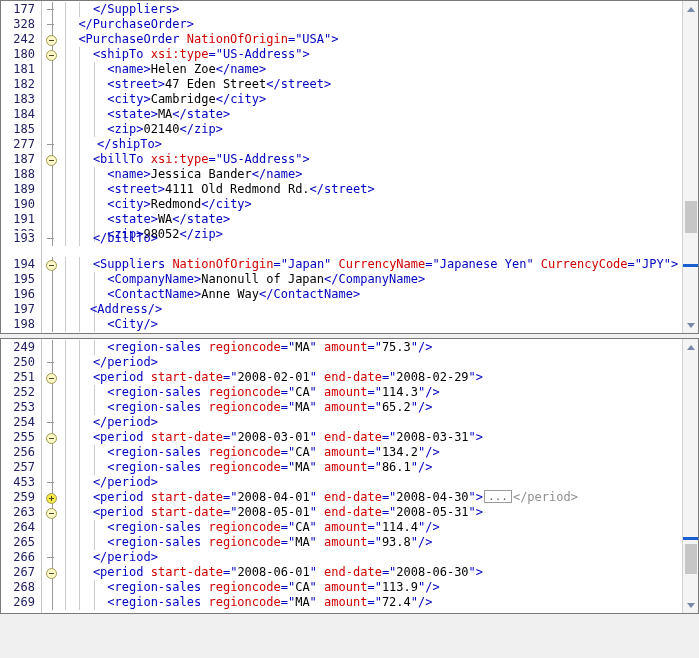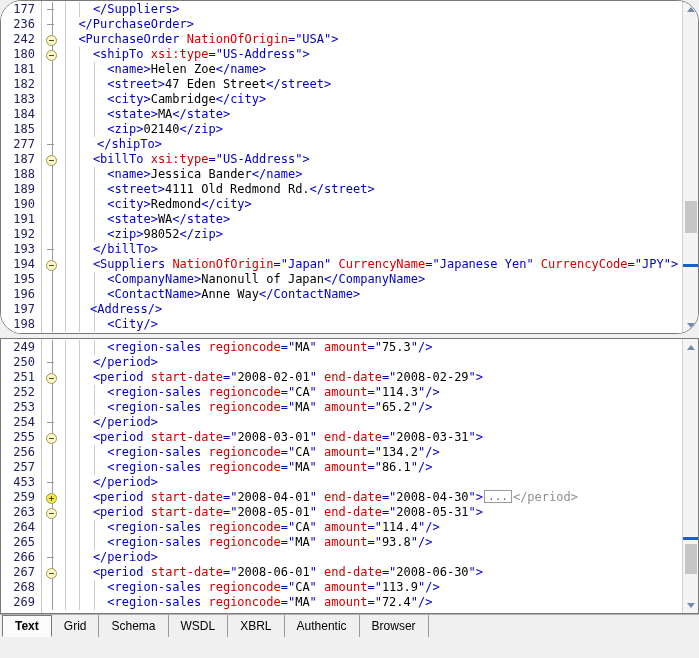--- a/index.html
+++ b/index.html
@@ -6,21 +6,21 @@
   body{
     width:699px;height:658px;
     background:#ffffff;
     font-family:"DejaVu Sans Mono", monospace;
     overflow:hidden;
   }
   #app{position:relative;width:699px;height:658px;display:flex;flex-direction:column;background:#f0f0f0;}
 
   
   .pane{position:relative;background:#ffffff;border:1px solid #7a7a7a;box-sizing:border-box;overflow:hidden;}
-  .pane.top{height:334px;border-radius:22px;}
+  .pane.top{height:334px;}
   .pane.bottom{height:276px;}
   .splitter{height:4px;background:#f0f0f0;flex:0 0 auto;}
 
   .pane-inner{position:absolute;left:0;top:0;right:16px;bottom:0;overflow:hidden;background:#fff;}
 
   .code-rows{position:absolute;left:0;top:1px;right:0;}
 
   .row{height:15px;line-height:15px;white-space:pre;position:relative;font-size:12px;}
 
   .gutter{
@@ -138,36 +138,36 @@
 <body>
 
 <div id="app">
 
   <div class="pane top">
     <div class="pane-inner">
       <div class="gutter-bg"></div>
       <div class="fold-bg"></div>
       <div class="code-rows" id="rows-top">
           <div class="row" style="top:0px;position:absolute;left:0;right:0;"><div class="gutter">177</div><div class="foldcol"><div class="fold-line"></div><div class="fold-tick"></div></div><div class="ind" style="left:64.0px;"></div><div class="ind" style="left:78.4px;"></div><div class="code" style="left:91.9px;"><span class="t">&lt;/Suppliers&gt;</span></div></div>
-          <div class="row" style="top:15px;position:absolute;left:0;right:0;"><div class="gutter">236</div><div class="foldcol"><div class="fold-line"></div><div class="fold-tick"></div></div><div class="ind" style="left:64.0px;"></div><div class="code" style="left:77.4px;"><span class="t">&lt;/PurchaseOrder&gt;</span></div></div>
+          <div class="row" style="top:15px;position:absolute;left:0;right:0;"><div class="gutter">328</div><div class="foldcol"><div class="fold-line"></div><div class="fold-tick"></div></div><div class="ind" style="left:64.0px;"></div><div class="code" style="left:77.4px;"><span class="t">&lt;/PurchaseOrder&gt;</span></div></div>
           <div class="row" style="top:30px;position:absolute;left:0;right:0;"><div class="gutter">242</div><div class="foldcol"><div class="fold-line"></div><div class="fold-box"></div></div><div class="ind" style="left:64.0px;"></div><div class="code" style="left:77.4px;"><span class="t">&lt;PurchaseOrder </span><span class="a">NationOfOrigin</span><span class="t">="USA"&gt;</span></div></div>
           <div class="row" style="top:45px;position:absolute;left:0;right:0;"><div class="gutter">180</div><div class="foldcol"><div class="fold-line"></div><div class="fold-box"></div></div><div class="ind" style="left:64.0px;"></div><div class="ind" style="left:78.4px;"></div><div class="code" style="left:91.9px;"><span class="t">&lt;shipTo </span><span class="a">xsi:type</span><span class="t">="US-Address"&gt;</span></div></div>
           <div class="row" style="top:60px;position:absolute;left:0;right:0;"><div class="gutter">181</div><div class="foldcol"><div class="fold-line"></div></div><div class="ind" style="left:64.0px;"></div><div class="ind" style="left:78.4px;"></div><div class="ind" style="left:92.9px;"></div><div class="code" style="left:106.3px;"><span class="t">&lt;name&gt;</span><span class="x">Helen Zoe</span><span class="t">&lt;/name&gt;</span></div></div>
           <div class="row" style="top:75px;position:absolute;left:0;right:0;"><div class="gutter">182</div><div class="foldcol"><div class="fold-line"></div></div><div class="ind" style="left:64.0px;"></div><div class="ind" style="left:78.4px;"></div><div class="ind" style="left:92.9px;"></div><div class="code" style="left:106.3px;"><span class="t">&lt;street&gt;</span><span class="x">47 Eden Street</span><span class="t">&lt;/street&gt;</span></div></div>
           <div class="row" style="top:90px;position:absolute;left:0;right:0;"><div class="gutter">183</div><div class="foldcol"><div class="fold-line"></div></div><div class="ind" style="left:64.0px;"></div><div class="ind" style="left:78.4px;"></div><div class="ind" style="left:92.9px;"></div><div class="code" style="left:106.3px;"><span class="t">&lt;city&gt;</span><span class="x">Cambridge</span><span class="t">&lt;/city&gt;</span></div></div>
           <div class="row" style="top:105px;position:absolute;left:0;right:0;"><div class="gutter">184</div><div class="foldcol"><div class="fold-line"></div></div><div class="ind" style="left:64.0px;"></div><div class="ind" style="left:78.4px;"></div><div class="ind" style="left:92.9px;"></div><div class="code" style="left:106.3px;"><span class="t">&lt;state&gt;</span><span class="x">MA</span><span class="t">&lt;/state&gt;</span></div></div>
           <div class="row" style="top:120px;position:absolute;left:0;right:0;"><div class="gutter">185</div><div class="foldcol"><div class="fold-line"></div></div><div class="ind" style="left:64.0px;"></div><div class="ind" style="left:78.4px;"></div><div class="ind" style="left:92.9px;"></div><div class="code" style="left:106.3px;"><span class="t">&lt;zip&gt;</span><span class="x">02140</span><span class="t">&lt;/zip&gt;</span></div></div>
           <div class="row" style="top:135px;position:absolute;left:0;right:0;"><div class="gutter">277</div><div class="foldcol"><div class="fold-line"></div><div class="fold-tick"></div></div><div class="ind" style="left:64.0px;"></div><div class="ind" style="left:78.4px;"></div><div class="code" style="left:96px;"><span class="t">&lt;/shipTo&gt;</span></div></div>
           <div class="row" style="top:150px;position:absolute;left:0;right:0;"><div class="gutter">187</div><div class="foldcol"><div class="fold-line"></div><div class="fold-box"></div></div><div class="ind" style="left:64.0px;"></div><div class="ind" style="left:78.4px;"></div><div class="code" style="left:91.9px;"><span class="t">&lt;billTo </span><span class="a">xsi:type</span><span class="t">="US-Address"&gt;</span></div></div>
           <div class="row" style="top:165px;position:absolute;left:0;right:0;"><div class="gutter">188</div><div class="foldcol"><div class="fold-line"></div></div><div class="ind" style="left:64.0px;"></div><div class="ind" style="left:78.4px;"></div><div class="ind" style="left:92.9px;"></div><div class="code" style="left:106.3px;"><span class="t">&lt;name&gt;</span><span class="x">Jessica Bander</span><span class="t">&lt;/name&gt;</span></div></div>
           <div class="row" style="top:180px;position:absolute;left:0;right:0;"><div class="gutter">189</div><div class="foldcol"><div class="fold-line"></div></div><div class="ind" style="left:64.0px;"></div><div class="ind" style="left:78.4px;"></div><div class="ind" style="left:92.9px;"></div><div class="code" style="left:106.3px;"><span class="t">&lt;street&gt;</span><span class="x">4111 Old Redmond Rd.</span><span class="t">&lt;/street&gt;</span></div></div>
           <div class="row" style="top:195px;position:absolute;left:0;right:0;"><div class="gutter">190</div><div class="foldcol"><div class="fold-line"></div></div><div class="ind" style="left:64.0px;"></div><div class="ind" style="left:78.4px;"></div><div class="ind" style="left:92.9px;"></div><div class="code" style="left:106.3px;"><span class="t">&lt;city&gt;</span><span class="x">Redmond</span><span class="t">&lt;/city&gt;</span></div></div>
           <div class="row" style="top:210px;position:absolute;left:0;right:0;"><div class="gutter">191</div><div class="foldcol"><div class="fold-line"></div></div><div class="ind" style="left:64.0px;"></div><div class="ind" style="left:78.4px;"></div><div class="ind" style="left:92.9px;"></div><div class="code" style="left:106.3px;"><span class="t">&lt;state&gt;</span><span class="x">WA</span><span class="t">&lt;/state&gt;</span></div></div>
           <div class="row" style="top:225px;position:absolute;left:0;right:0;"><div class="gutter">192</div><div class="foldcol"><div class="fold-line"></div></div><div class="ind" style="left:64.0px;"></div><div class="ind" style="left:78.4px;"></div><div class="ind" style="left:92.9px;"></div><div class="code" style="left:106.3px;"><span class="t">&lt;zip&gt;</span><span class="x">98052</span><span class="t">&lt;/zip&gt;</span></div></div>
-          <div class="row" style="top:240px;position:absolute;left:0;right:0;"><div class="gutter">193</div><div class="foldcol"><div class="fold-line"></div><div class="fold-tick"></div></div><div class="ind" style="left:64.0px;"></div><div class="ind" style="left:78.4px;"></div><div class="code" style="left:91.9px;"><span class="t">&lt;/billTo&gt;</span></div></div>
+          <div class="row" style="top:229px;position:absolute;left:0;right:0;"><div class="gutter">193</div><div class="foldcol"><div class="fold-line"></div><div class="fold-tick"></div></div><div class="ind" style="left:64.0px;"></div><div class="ind" style="left:78.4px;"></div><div class="code" style="left:91.9px;"><span class="t">&lt;/billTo&gt;</span></div></div>
           <div class="row" style="top:255px;position:absolute;left:0;right:0;"><div class="gutter">194</div><div class="foldcol"><div class="fold-line"></div><div class="fold-box"></div></div><div class="ind" style="left:64.0px;"></div><div class="ind" style="left:78.4px;"></div><div class="code" style="left:91.9px;"><span class="t">&lt;Suppliers </span><span class="a">NationOfOrigin</span><span class="t">="Japan" </span><span class="a">CurrencyName</span><span class="t">="Japanese Yen" </span><span class="a">CurrencyCode</span><span class="t">="JPY"&gt;</span></div></div>
           <div class="row" style="top:270px;position:absolute;left:0;right:0;"><div class="gutter">195</div><div class="foldcol"><div class="fold-line"></div></div><div class="ind" style="left:64.0px;"></div><div class="ind" style="left:78.4px;"></div><div class="ind" style="left:92.9px;"></div><div class="code" style="left:106.3px;"><span class="t">&lt;CompanyName&gt;</span><span class="x">Nanonull of Japan</span><span class="t">&lt;/CompanyName&gt;</span></div></div>
           <div class="row" style="top:285px;position:absolute;left:0;right:0;"><div class="gutter">196</div><div class="foldcol"><div class="fold-line"></div></div><div class="ind" style="left:64.0px;"></div><div class="ind" style="left:78.4px;"></div><div class="ind" style="left:92.9px;"></div><div class="code" style="left:106.3px;"><span class="t">&lt;ContactName&gt;</span><span class="x">Anne Way</span><span class="t">&lt;/ContactName&gt;</span></div></div>
           <div class="row" style="top:300px;position:absolute;left:0;right:0;"><div class="gutter">197</div><div class="foldcol"><div class="fold-line"></div></div><div class="ind" style="left:64.0px;"></div><div class="ind" style="left:78.4px;"></div><div class="ind" style="left:92.9px;"></div><div class="code" style="left:89px;"><span class="t">&lt;Address/&gt;</span></div></div>
           <div class="row" style="top:315px;position:absolute;left:0;right:0;"><div class="gutter">198</div><div class="foldcol"><div class="fold-line"></div></div><div class="ind" style="left:64.0px;"></div><div class="ind" style="left:78.4px;"></div><div class="ind" style="left:92.9px;"></div><div class="code" style="left:106.3px;"><span class="t">&lt;City/&gt;</span></div></div>
         </div>
     </div>
     <div class="vscroll">
       <div class="sb-arrow up">
         <div class="tri up"></div>
@@ -212,39 +212,15 @@
         <div class="tri up"></div>
       </div>
       <div class="sb-arrow down">
         <div class="tri down"></div>
       </div>
       <div class="sb-thumb" id="thumb-bottom" style="top: 205px; height: 30px;"></div>
       <div class="sb-marker" id="marker-bottom" style="top: 198px;"></div>
     </div>
   </div>
 
-  <div class="viewtabs" id="viewtabs">
-      <div class="vtab active">
-        <span>Text</span>
-      </div>
-      <div class="vtab">
-        <span>Grid</span>
-      </div>
-      <div class="vtab">
-        <span>Schema</span>
-      </div>
-      <div class="vtab">
-        <span>WSDL</span>
-      </div>
-      <div class="vtab">
-        <span>XBRL</span>
-      </div>
-      <div class="vtab">
-        <span>Authentic</span>
-      </div>
-      <div class="vtab">
-        <span>Browser</span>
-      </div>
-      <div class="statusfill"></div>
-    </div>
 
 
 </div>
 
 </body></html>

